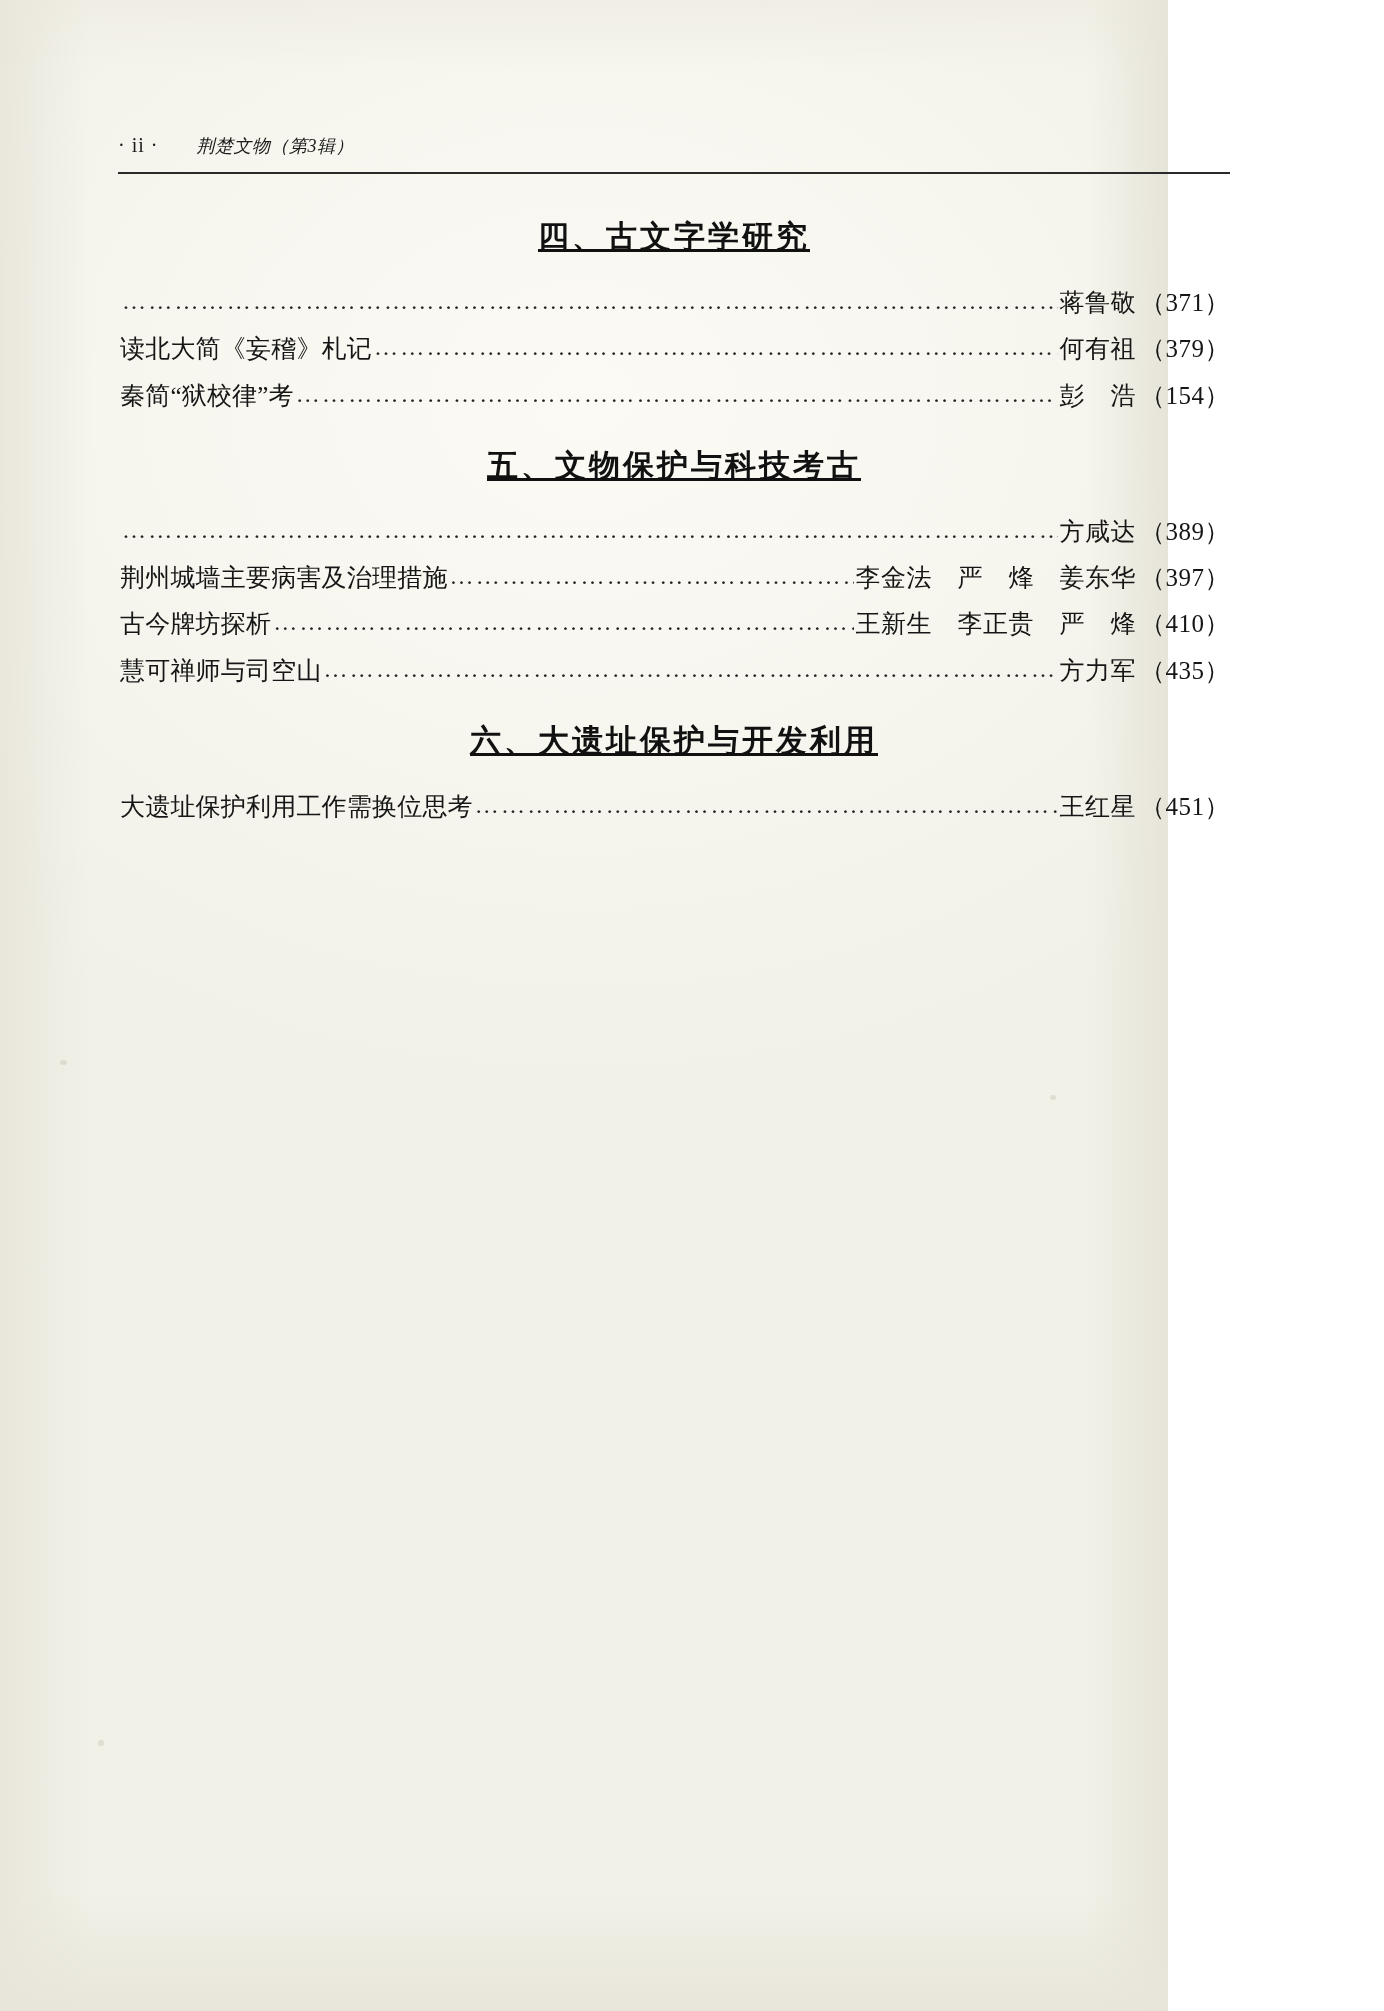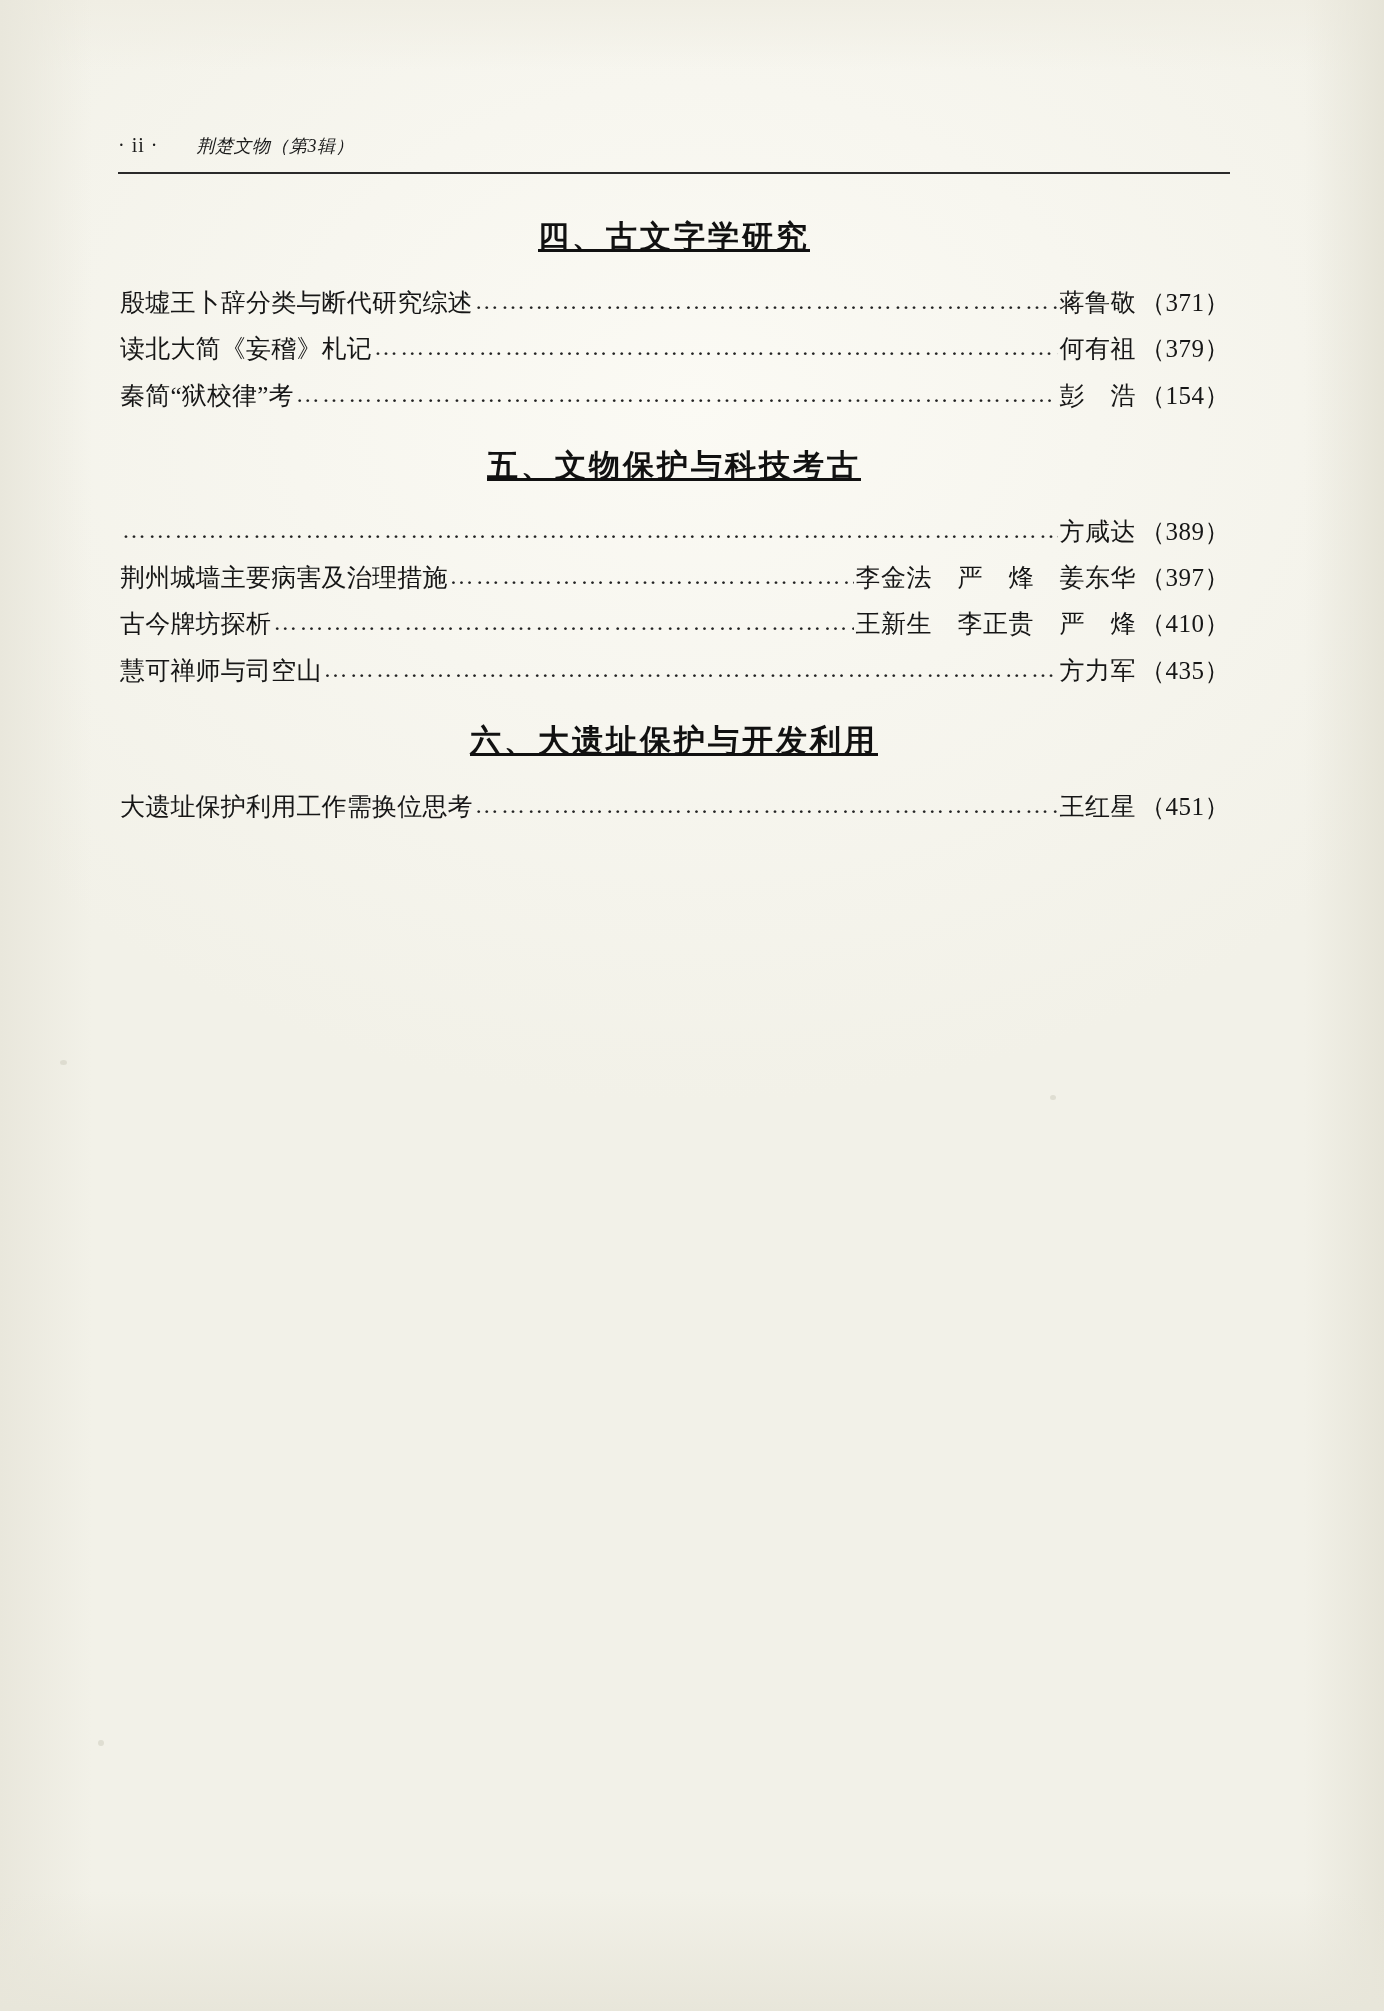--- a/index.html
+++ b/index.html
@@ -8,21 +8,21 @@
   }
   body {
     width: 1384px;
     height: 2011px;
     background: #ffffff;
     font-family: "Liberation Serif", "DejaVu Serif", serif;
     overflow: hidden;
   }
   .page {
     position: relative;
-    width: 1384px;
+    width: 1168px;
     height: 2011px;
     background:
       radial-gradient(ellipse 900px 700px at 50% 20%, #fbfaf4 0%, #f7f6ef 45%, #f2f1e8 100%);
   }
   
   .edge-left {
     position: absolute;
     left: 0; top: 0; bottom: 0;
     width: 92px;
     background: linear-gradient(to right, #e9e7dc 0%, rgba(247,246,239,0) 100%);
@@ -177,21 +177,20 @@
       <div class="running-title">荆楚文物（第3辑）</div>
     </div>
     <div class="header-rule"></div>
 
     <div class="sections">
 
       <div class="section">
         <div class="section-title">四、古文字学研究</div>
         <div class="entry-wrap">
           <div class="entry">
-            <span class="title">殷墟王卜辞分类与断代研究综述</span>
             <span class="leader">……………………………………………………………………………………………………………………………………</span>
             <span class="authors">蒋鲁敬</span>
             <span class="pageno">（371）</span>
           </div>
           <div class="entry">
             <span class="title">读北大简《妄稽》札记</span>
             <span class="leader">……………………………………………………………………………………………………………………………………</span>
             <span class="authors">何有祖</span>
             <span class="pageno">（379）</span>
           </div>

